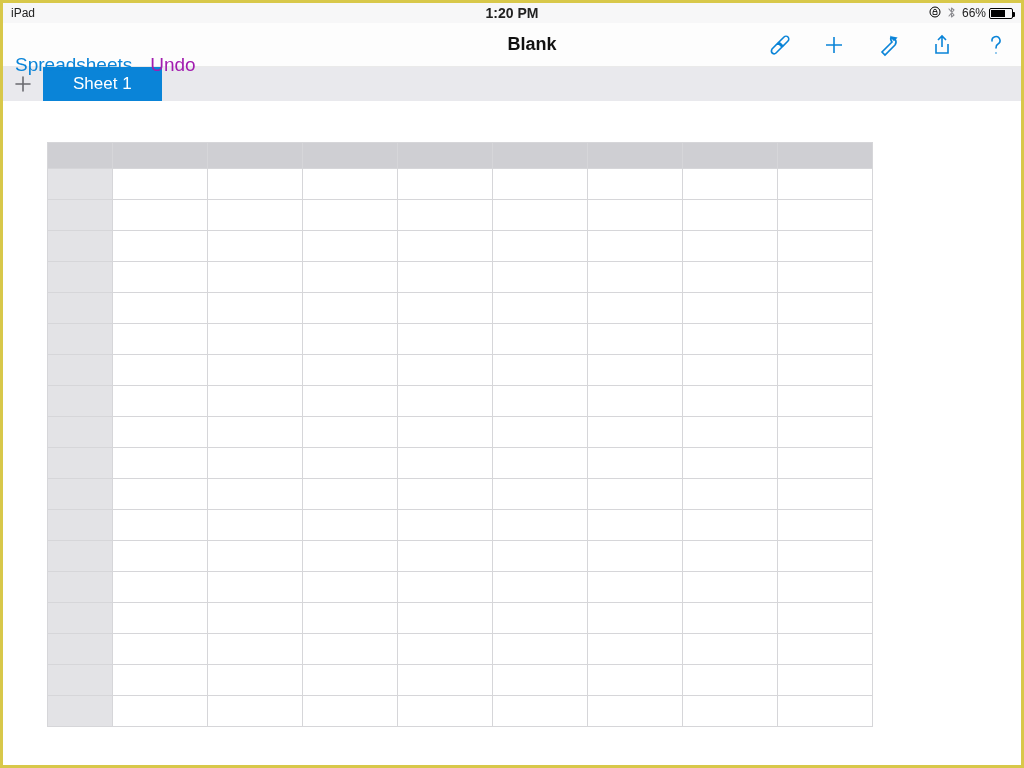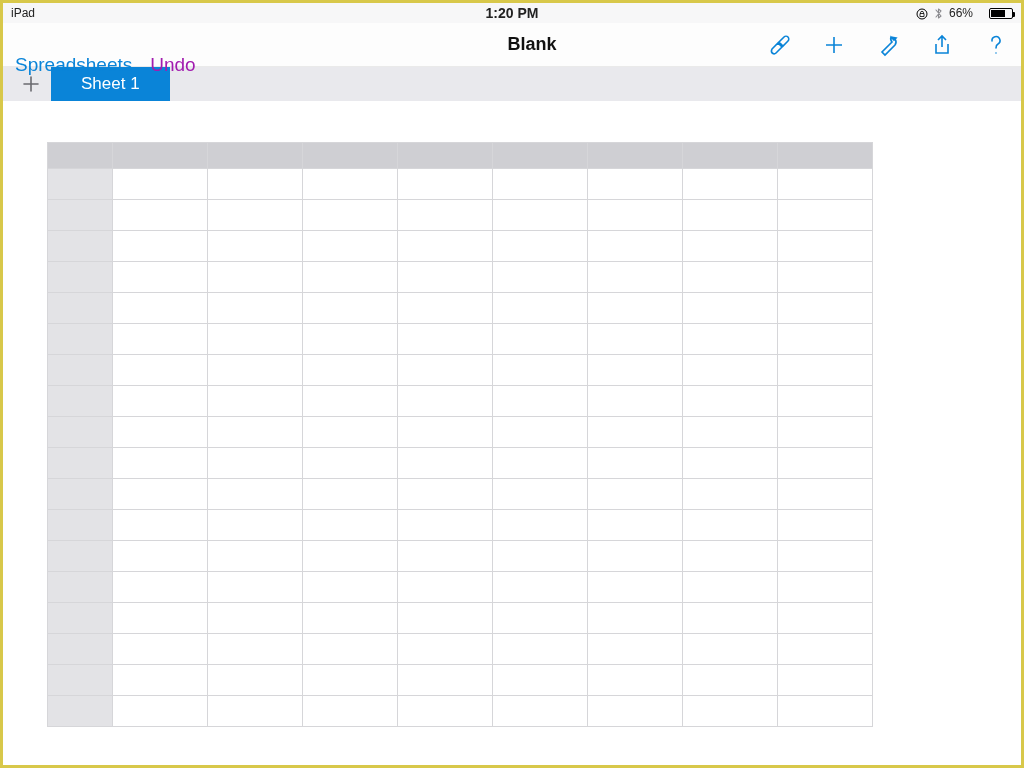--- a/index.html
+++ b/index.html
@@ -1,40 +1,40 @@
 <!DOCTYPE html>
 <html><head>
 <meta charset="utf-8">
 <style>
   * { box-sizing: border-box; margin: 0; padding: 0; }
   html, body { width: 1024px; height: 768px; font-family: -apple-system, "Helvetica Neue", Arial, sans-serif; background: #fff; }
   .frame { width: 1024px; height: 768px; border: 3px solid #d8c84a; position: relative; overflow: hidden; background:#fff; }
 
   
   .status-bar { height: 20px; background: #f7f7f8; display:flex; align-items:center; font-size:12px; color:#222; padding:0 8px; justify-content:space-between; }
-  .status-left, .status-right { display:flex; align-items:flex-end; gap:6px; }
+  .status-left, .status-right { display:flex; align-items:flex-start; gap:6px; }
   .status-center { position:absolute; left:50%; transform:translateX(-50%); font-weight:600; font-size:14px; }
   .status-right svg { display:block; }
-  .battery { display:flex; align-items:center; gap:16px; }
+  .battery { display:flex; align-items:center; gap:3px; }
   .battery-shell { width:24px; height:11px; border:1px solid #000; border-radius:2px; position:relative; }
   .battery-shell::after { content:""; position:absolute; right:-3px; top:3px; width:2px; height:5px; background:#000; border-radius:0 1px 1px 0;}
   .battery-fill { position:absolute; left:1px; top:1px; bottom:1px; width:64%; background:#000; }
 
   
   .toolbar { height: 44px; background:#fdfdfd; border-bottom:1px solid #eaeaea; position:relative; display:flex; align-items:center; padding:0 12px; }
   .toolbar-left { display:flex; align-items:center; gap:18px;margin-top:40px; }
   .link { color:#0a84d8; font-size:19px; font-weight:400; cursor:pointer; }
   .link.disabled { color:#a21caf; cursor:default; }
   .toolbar-title { position:absolute; left:50%; transform:translateX(-50%); font-size:18px; font-weight:600; color:#111;padding-left:40px; }
   .toolbar-right { margin-left:auto; display:flex; align-items:center; gap:28px; }
   .icon-btn { color:#0a84d8; cursor:pointer; display:flex; align-items:center; justify-content:center; width:26px; height:26px; }
   .icon-btn svg { stroke:#0a84d8; fill:none; stroke-width:1.6; }
 
   
-  .tabstrip { height: 34px; background:#e9e9ed; display:flex; align-items:stretch;padding-left:8px; }
+  .tabstrip { height: 34px; background:#e9e9ed; display:flex; align-items:stretch; }
   .add-tab { width:40px; display:flex; align-items:center; justify-content:center; color:#6a6a6f; font-size:22px; cursor:pointer; background:#e9e9ed; }
   .tab { background:#0a84d8; color:#fff; font-size:17px; display:flex; align-items:center; justify-content:center; padding:0 30px; cursor:pointer; }
 
   
   .sheet-area { position:absolute; left:0; right:0; top:101px; bottom:0; background:#fff; }
   .sheet { position:absolute; left:44px; top:38px; }
   table.grid { border-collapse:collapse; }
   table.grid td { border:1px solid #d6d6d9; background:#fff; }
   
   table.grid tr.colhdr td { background:#cfcfd3; height:26px; }

